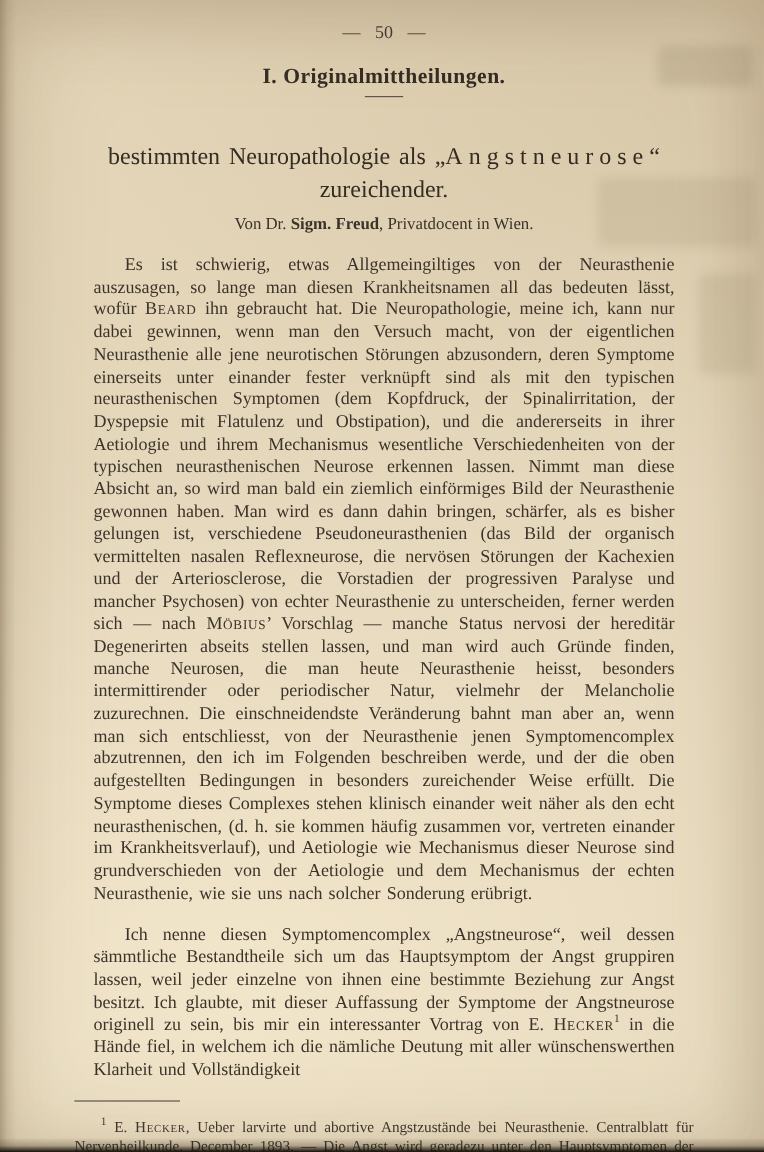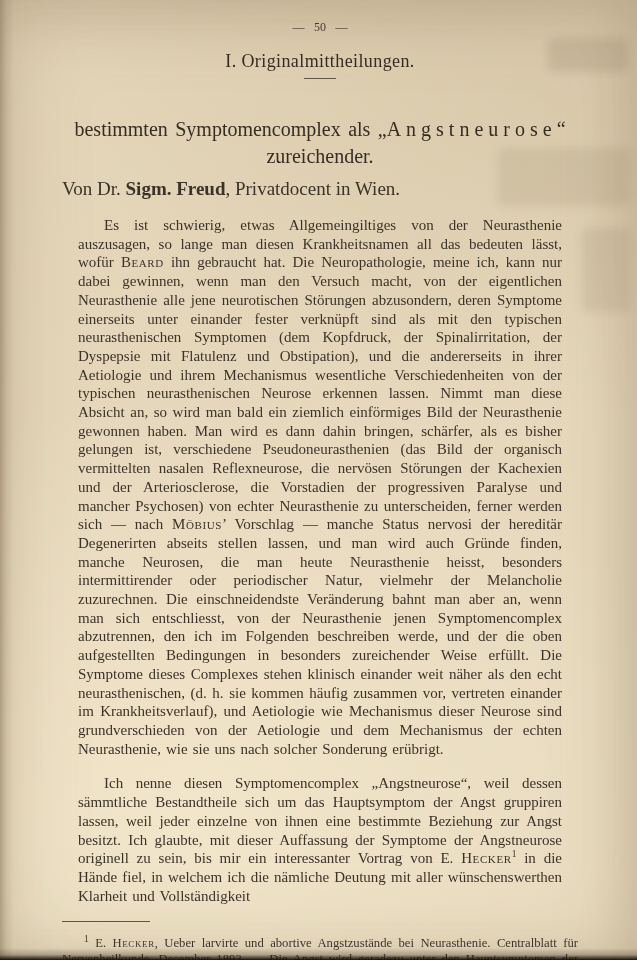--- a/index.html
+++ b/index.html
@@ -34,50 +34,51 @@
   .ghost { position: absolute; border-radius: 6px; filter: blur(4px); pointer-events: none; }
   .ghost.g1 { left: 548px; top: 38px;  width: 80px;  height: 34px; background: rgba(112,96,68,0.16); }
   .ghost.g2 { left: 498px; top: 148px; width: 132px; height: 58px; background: rgba(112,96,68,0.12); }
   .ghost.g3 { left: 582px; top: 228px; width: 48px;  height: 84px; background: rgba(112,96,68,0.12); }
 
   .content {
     position: absolute; left: 62px; top: 14px; width: 516px;
   }
   .page-number {
     text-align: center;
-    font-size: 12px;
+    font-size: 15px;
     word-spacing: 0.55em;
     color: #453c30;
     margin: 6px 0 16px 0;
   }
   .section-heading {
     text-align: center;
     font-size: 18px;
-    font-weight: normal;
+    font-weight: bold;
     letter-spacing: 0.4px;
     margin: 0 0 6px 0;
     color: #352d23;
   }
   .heading-rule {
     width: 32px; height: 0;
     border-top: 1.5px solid #5f5548;
     margin: 6px auto 10px auto;
   }
   .article-title {
     text-align: center;
     font-size: 20px;
     font-weight: normal;
     line-height: 27px;
     margin: 4px 0 8px 0;
     color: #352d23;
     word-spacing: 0.12em;
   }
   .article-title .spaced { letter-spacing: 5px; margin-top: 43px; }
   .byline {
-    font-size: 19px;
+    text-align: center;
+    font-size: 14px;
     margin: 4px 0 6px 0;
     color: #3b332a;
   }
   .byline .bold { font-weight: bold; }
   .body-text { margin-top: 2px; }
   .para {
     margin: 16px;
     font-size: 15px;
     line-height: 18.7px;
     text-align: justify;
@@ -108,21 +109,21 @@
   <div class="ghost g1"></div>
   <div class="ghost g2"></div>
   <div class="ghost g3"></div>
 
   <div class="content">
     <div class="page-number">— 50 —</div>
 
     <h2 class="section-heading">I. Originalmittheilungen.</h2>
     <div class="heading-rule"></div>
 
-    <h1 class="article-title"><br><span>bestimmten Symptomencomplex als „</span><span class="spaced">Angstneurose</span><span>“</span><br><span>zureichender.</span></h1>
+    <h1 class="article-title"><br><span>bestimmten Neuropathologie als „</span><span class="spaced">Angstneurose</span><span>“</span><br><span>zureichender.</span></h1>
 
     <div class="byline"><span>Von Dr. </span><span class="bold">Sigm. Freud</span><span>, Privatdocent in Wien.</span></div>
 
     <div class="body-text" id="body-paras">
         <p class="para"><span>Es ist schwierig, etwas Allgemeingiltiges von der Neurasthenie auszusagen, so lange man diesen Krankheitsnamen all das bedeuten lässt, wofür </span><span class="sc">Beard</span><span> ihn gebraucht hat.  Die Neuropathologie, meine ich, kann nur dabei gewinnen, wenn man den Versuch macht, von der eigentlichen Neurasthenie alle jene neurotischen Störungen abzusondern, deren Symptome einerseits unter einander fester verknüpft sind als mit den typischen neurasthenischen Symptomen (dem Kopfdruck, der Spinalirritation, der Dyspepsie mit Flatulenz und Obstipation), und die andererseits in ihrer Aetiologie und ihrem Mechanismus wesentliche Verschiedenheiten von der typischen neurasthenischen Neurose erkennen lassen. Nimmt man diese Absicht an, so wird man bald ein ziemlich einförmiges Bild der Neurasthenie gewonnen haben.  Man wird es dann dahin bringen, schärfer, als es bisher gelungen ist, verschiedene Pseudoneurasthenien (das Bild der organisch vermittelten nasalen Reflexneurose, die nervösen Störungen der Kachexien und der Arteriosclerose, die Vorstadien der progressiven Paralyse und mancher Psychosen) von echter Neurasthenie zu unterscheiden, ferner werden sich — nach </span><span class="sc">Möbius</span><span>’ Vorschlag — manche Status nervosi der hereditär Degenerirten abseits stellen lassen, und man wird auch Gründe finden, manche Neurosen, die man heute Neurasthenie heisst, besonders intermittirender oder periodischer Natur, vielmehr der Melancholie zuzurechnen.  Die einschneidendste Veränderung bahnt man aber an, wenn man sich entschliesst, von der Neurasthenie jenen Symptomencomplex abzutrennen, den ich im Folgenden beschreiben werde, und der die oben aufgestellten Bedingungen in besonders zureichender Weise erfüllt.  Die Symptome dieses Complexes stehen klinisch einander weit näher als den echt neurasthenischen, (d. h. sie kommen häufig zusammen vor, vertreten einander im Krankheitsverlauf), und Aetiologie wie Mechanismus dieser Neurose sind grundverschieden von der Aetiologie und dem Mechanismus der echten Neurasthenie, wie sie uns nach solcher Sonderung erübrigt.</span></p>
         <p class="para"><span>Ich nenne diesen Symptomencomplex „Angstneurose“, weil dessen sämmtliche Bestandtheile sich um das Hauptsymptom der Angst gruppiren lassen, weil jeder einzelne von ihnen eine bestimmte Beziehung zur Angst besitzt.  Ich glaubte, mit dieser Auffassung der Symptome der Angstneurose originell zu sein, bis mir ein interessanter Vortrag von E. </span><span class="sc">Hecker</span><span class="sup">1</span><span> in die Hände fiel, in welchem ich die nämliche Deutung mit aller wünschenswerthen Klarheit und Vollständigkeit</span></p>
       </div>
 
     <div class="footnote-rule"></div>
     <p class="footnote" id="footnote"><span class="sup">1</span><span> E. </span><span class="sc">Hecker</span><span>, Ueber larvirte und abortive Angstzustände bei Neurasthenie.  Centralblatt für Nervenheilkunde. December 1893. — Die Angst wird geradezu unter den Hauptsymptomen der Neurasthenie angeführt in der Studie von </span><span class="sc">Kaan</span><span>, Der neurasthenische Angstaffect bei Zwangsvorstellungen und der primordiale Grübelzwang.  Wien 1893.</span></p>

